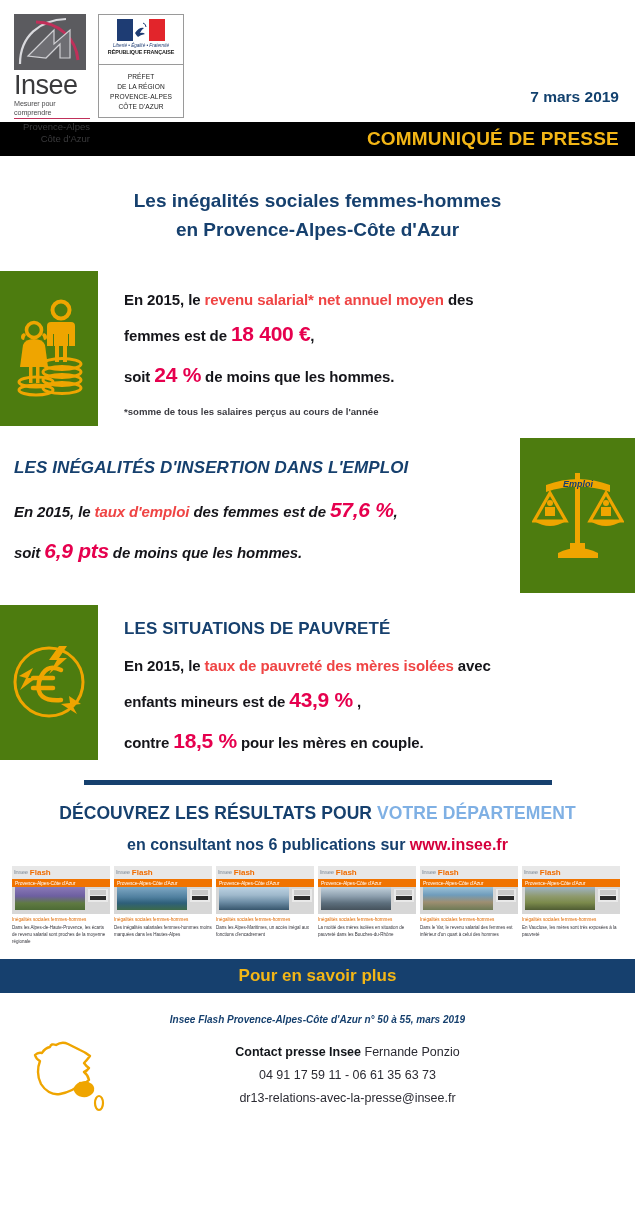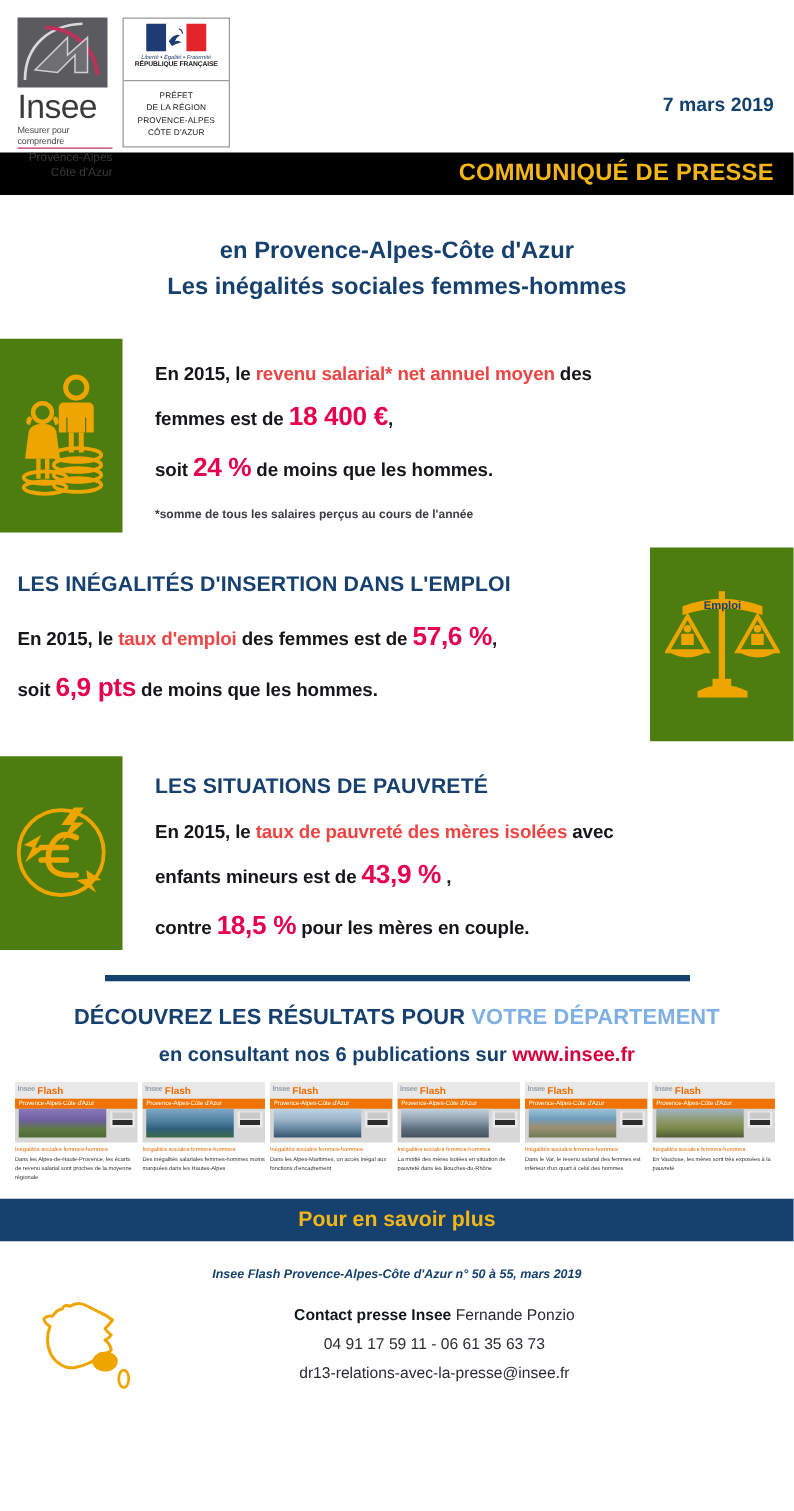--- a/index.html
+++ b/index.html
@@ -37,21 +37,21 @@
   .fl-b { width:16px; height:22px; background:#1e3c73; }
   .fl-w { width:16px; height:22px; background:#fff; position:relative; }
   .fl-r { width:16px; height:22px; background:#e2252b; }
   .devise { font-size:4.6px; color:#1e3c73; text-align:center; font-style:italic; margin-top:2px; }
   .rf { font-size:5.4px; color:#1a1a1a; text-align:center; font-weight:bold; letter-spacing:-0.1px; margin-top:1px; }
   .prefet-bot {
     padding-top:7px; font-size:6.6px; color:#1a1a1a; text-align:center;
     line-height:1.5; letter-spacing:0.1px;
   }
   .date {
-    position:absolute; right:16px; top:76px;
+    position:absolute; right:16px; top:88px;
     font-size:15.5px; font-weight:bold; color:#12416e;
   }
 
   
   .banner-cp {
     height:34px; background:#000000; display:flex; align-items:center;
     justify-content:flex-end; padding-right:16px;
   }
   .banner-cp-txt {
     color:#f3b616; font-size:19px; font-weight:bold; letter-spacing:0.2px;
@@ -79,21 +79,21 @@
   .footnote { font-size:9.6px; color:#3c3c42; font-weight:bold; margin-top:10px; }
 
   
   .sec1 { display:flex; height:155px; }
   .sec1 .sec-icon-box { width:98px; flex:0 0 98px; }
   .sec1-body { flex:1; padding:14px 10px 0 26px; }
 
   .gap { height:12px; background:#fff; }
 
   
-  .sec2 { display:flex; height:155px; }
+  .sec2 { display:flex; height:155px;font-style:italic; }
   .sec2-body { flex:1; padding:20px 14px 0 14px; }
   .sec2 .sec-icon-box { width:115px; flex:0 0 115px; }
 
   
   .sec3 { display:flex; height:155px; }
   .sec3 .sec-icon-box { width:98px; flex:0 0 98px; }
   .sec3-body { flex:1; padding:14px 10px 0 26px; }
 
   
   .discover { padding-top:20px; text-align:center; }
@@ -190,22 +190,22 @@
     </div>
 
     <div class="date">7 mars 2019</div>
   </div>
 
   <div class="banner-cp">
     <span class="banner-cp-txt">COMMUNIQUÉ DE PRESSE</span>
   </div>
 
   <div class="title-block">
+    <div class="title-line">Les inégalités sociales femmes-hommes</div>
     <div class="title-line">en Provence-Alpes-Côte d'Azur</div>
-    <div class="title-line">Les inégalités sociales femmes-hommes</div>
   </div>
 
   <div class="section sec1">
     <div class="sec-icon-box">
       <svg width="74" height="104" viewBox="0 0 74 104">
         <g fill="#efa500">
 
           <circle cx="49" cy="14" r="8.5" fill="none" stroke="#efa500" stroke-width="4"></circle>
           <path d="M39 26 h20 a4 4 0 0 1 4 4 v20 h-6 v-12 h-1 v12 h-14 v-12 h-1 v12 h-6 v-20 a4 4 0 0 1 4 -4z"></path>
           <rect x="43" y="50" width="4" height="16"></rect>

